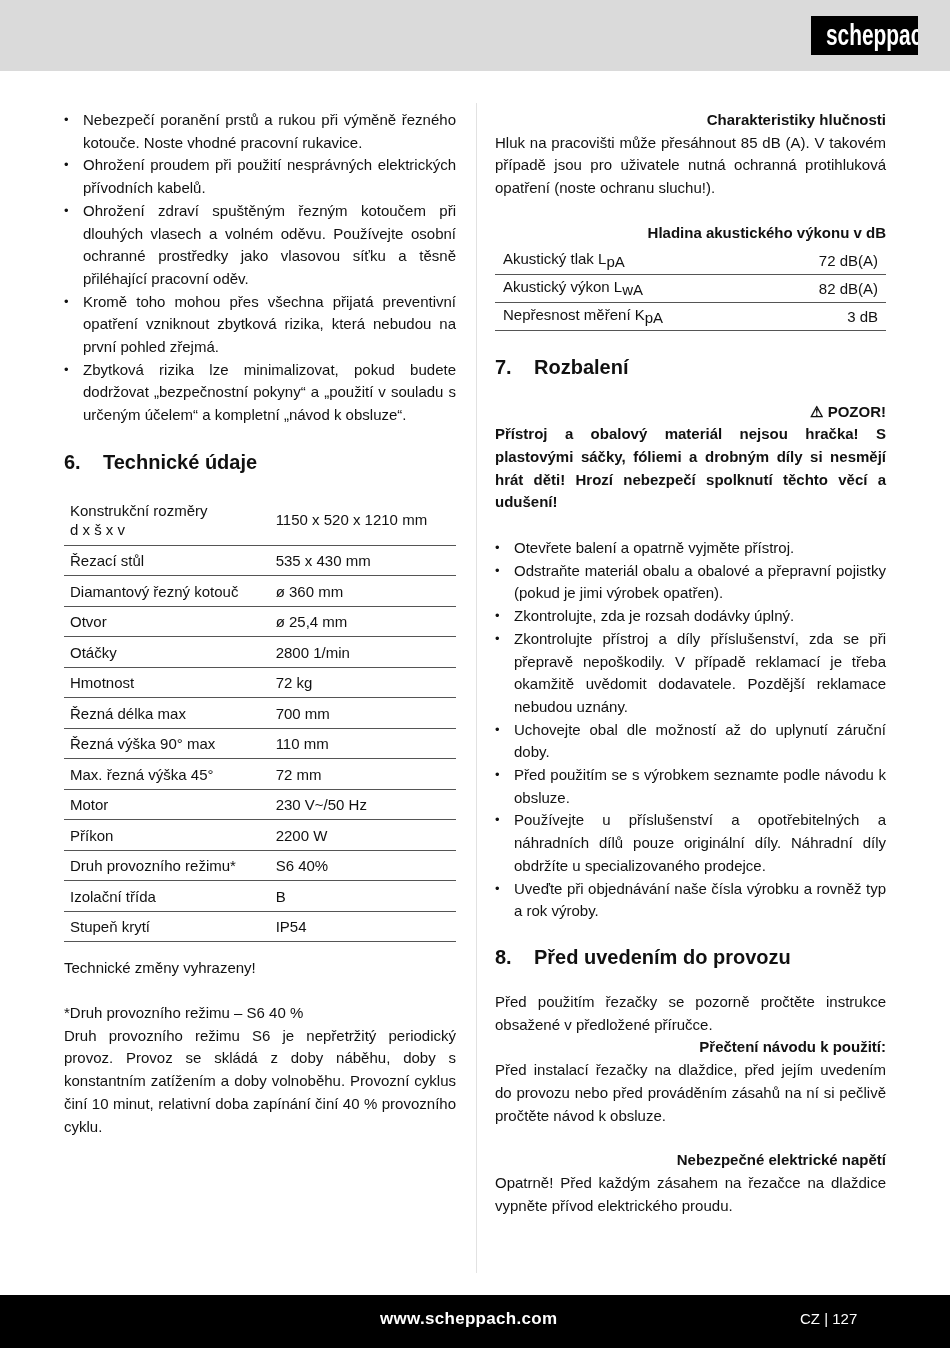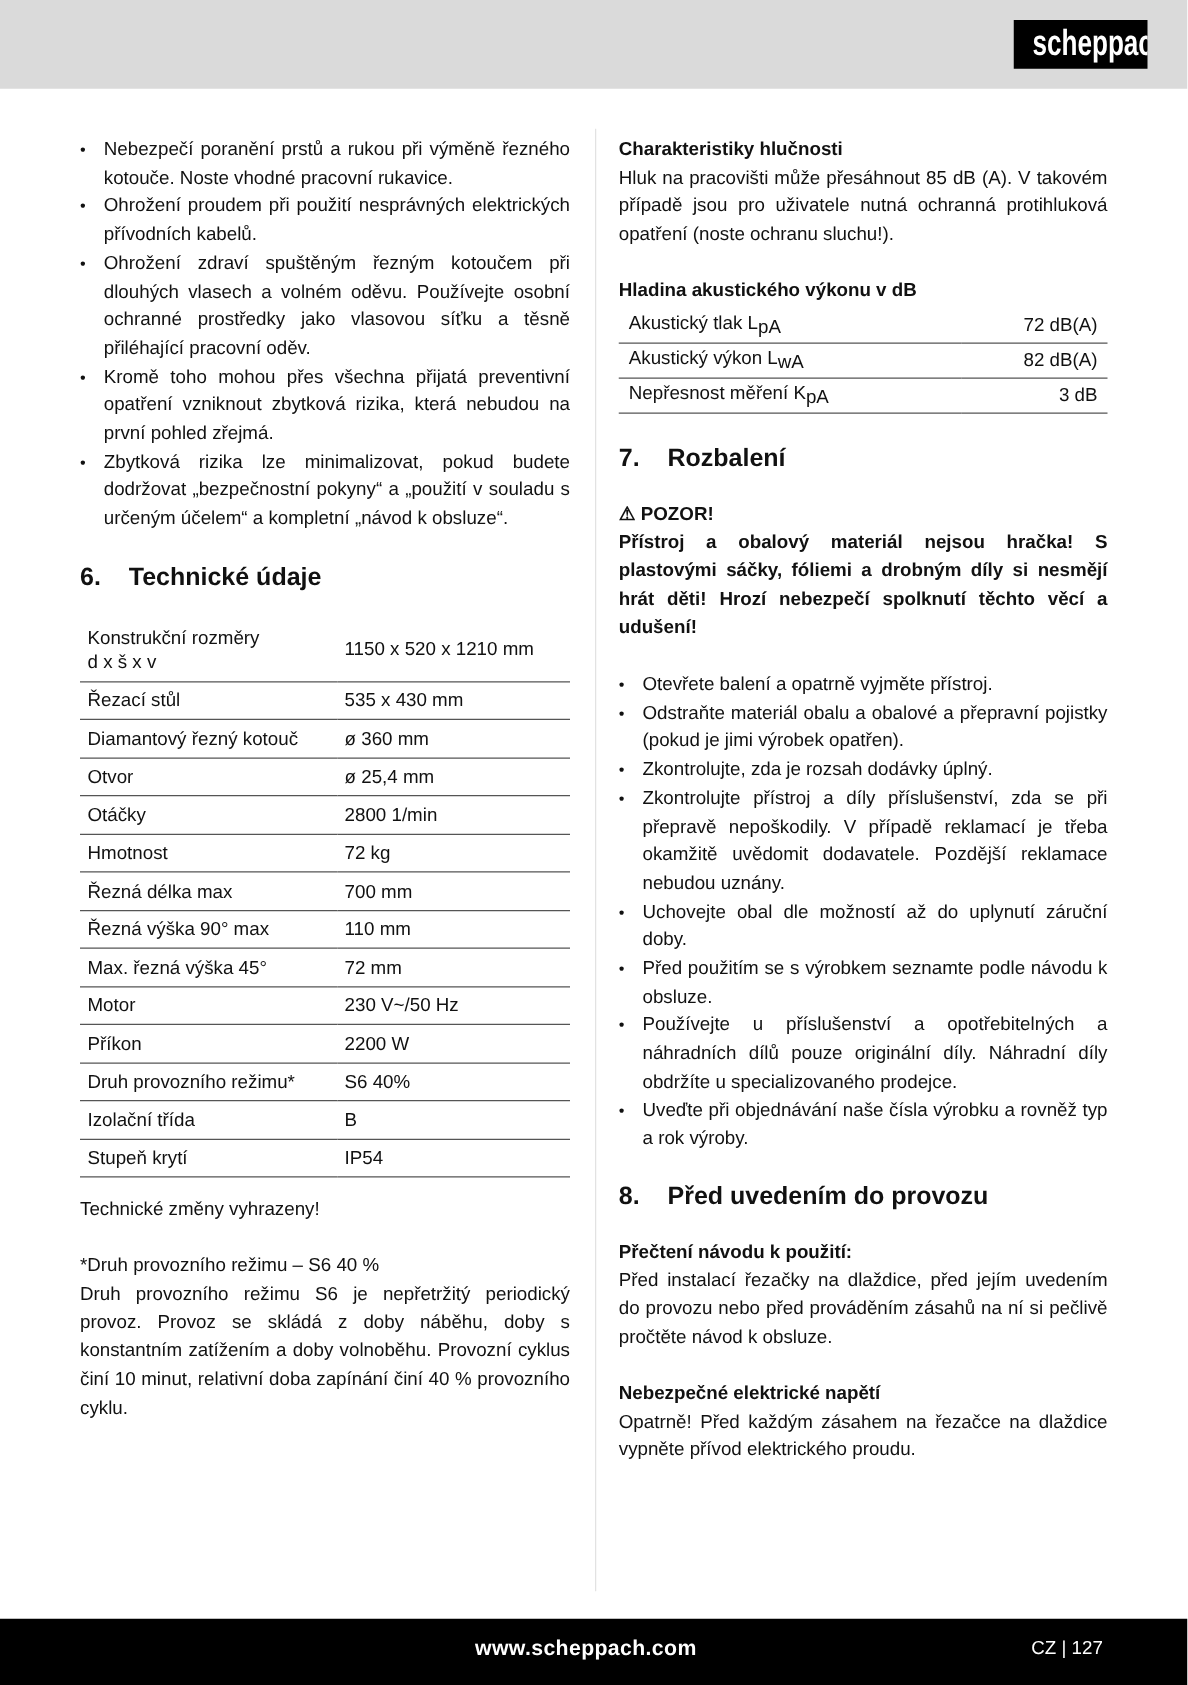--- a/index.html
+++ b/index.html
@@ -16,25 +16,25 @@
   ul.bul li::before { content:"•"; position:absolute; left:0; top:0; font-size:13px; }
   .h2 { font-weight:bold; font-size:20px; line-height:24px; display:flex; }
   .h2 .num { width:39px; }
   table.spec { border-collapse:collapse; width:392px; font-size:15px; }
   table.spec td { border-bottom:1.5px solid #555; padding:0 6px; height:29.5px; vertical-align:middle; line-height:19px; }
   table.spec td.v { text-align:left; white-space:nowrap; }
   table.noise { border-collapse:collapse; width:391px; font-size:15px; }
   table.noise td { border-bottom:1.5px solid #555; padding:0 8px; height:27px; line-height:19px; }
   table.noise td.v { text-align:right; }
   sub { font-size:15px; vertical-align:-3px; }
-  .bold { font-weight:bold; }
+  .bold { font-weight:bold;text-align:right; }
   .just { text-align:justify; }
   .footer { position:absolute; left:0; top:1295px; width:950px; height:69px; background:#000; color:#fff; }
   .footer .url { position:absolute; left:380px; top:14px; font-size:17px; font-weight:bold; letter-spacing:0.3px; }
-  .footer .page { position:absolute; left:825px; top:15px; font-size:15px; }
+  .footer .page { position:absolute; left:800px; top:15px; font-size:15px; }
 </style>
 </head>
 <body>
 
 <div class="topbar">
   <div class="logo-wrap">
       <span>scheppach</span>
     </div>
 </div>
 
@@ -161,22 +161,23 @@
     <li>Před použitím se s výrobkem seznamte podle návodu k obsluze.</li>
     <li>Používejte u příslušenství a opotřebitelných a náhradních dílů pouze originální díly. Náhradní díly obdržíte u specializovaného prodejce.</li>
     <li>Uveďte při objednávání naše čísla výrobku a rovněž typ a rok výroby.</li>
   </ul>
 
   <div class="h2" style="margin-top:22px;">
     <span class="num">8.</span>
     <span>Před uvedením do provozu</span>
   </div>
 
+  <div class="just" style="margin-top:22px;">Před použitím řezačky se pozorně pročtěte instrukce obsažené v předložené příručce.</div>
 
-  <div class="bold" style="margin-top:22px;">Přečtení návodu k použití:</div>
+  <div class="bold" style="">Přečtení návodu k použití:</div>
   <div class="just">Před instalací řezačky na dlaždice, před jejím uvedením do provozu nebo před prováděním zásahů na ní si pečlivě pročtěte návod k obsluze.</div>
 
   <div class="bold" style="margin-top:22px;">Nebezpečné elektrické napětí</div>
   <div class="just">Opatrně! Před každým zásahem na řezačce na dlaždice vypněte přívod elektrického proudu.</div>
 </div>
 
 <div class="footer">
   <span class="url">www.scheppach.com</span>
   <span class="page">CZ | 127</span>
 </div>

